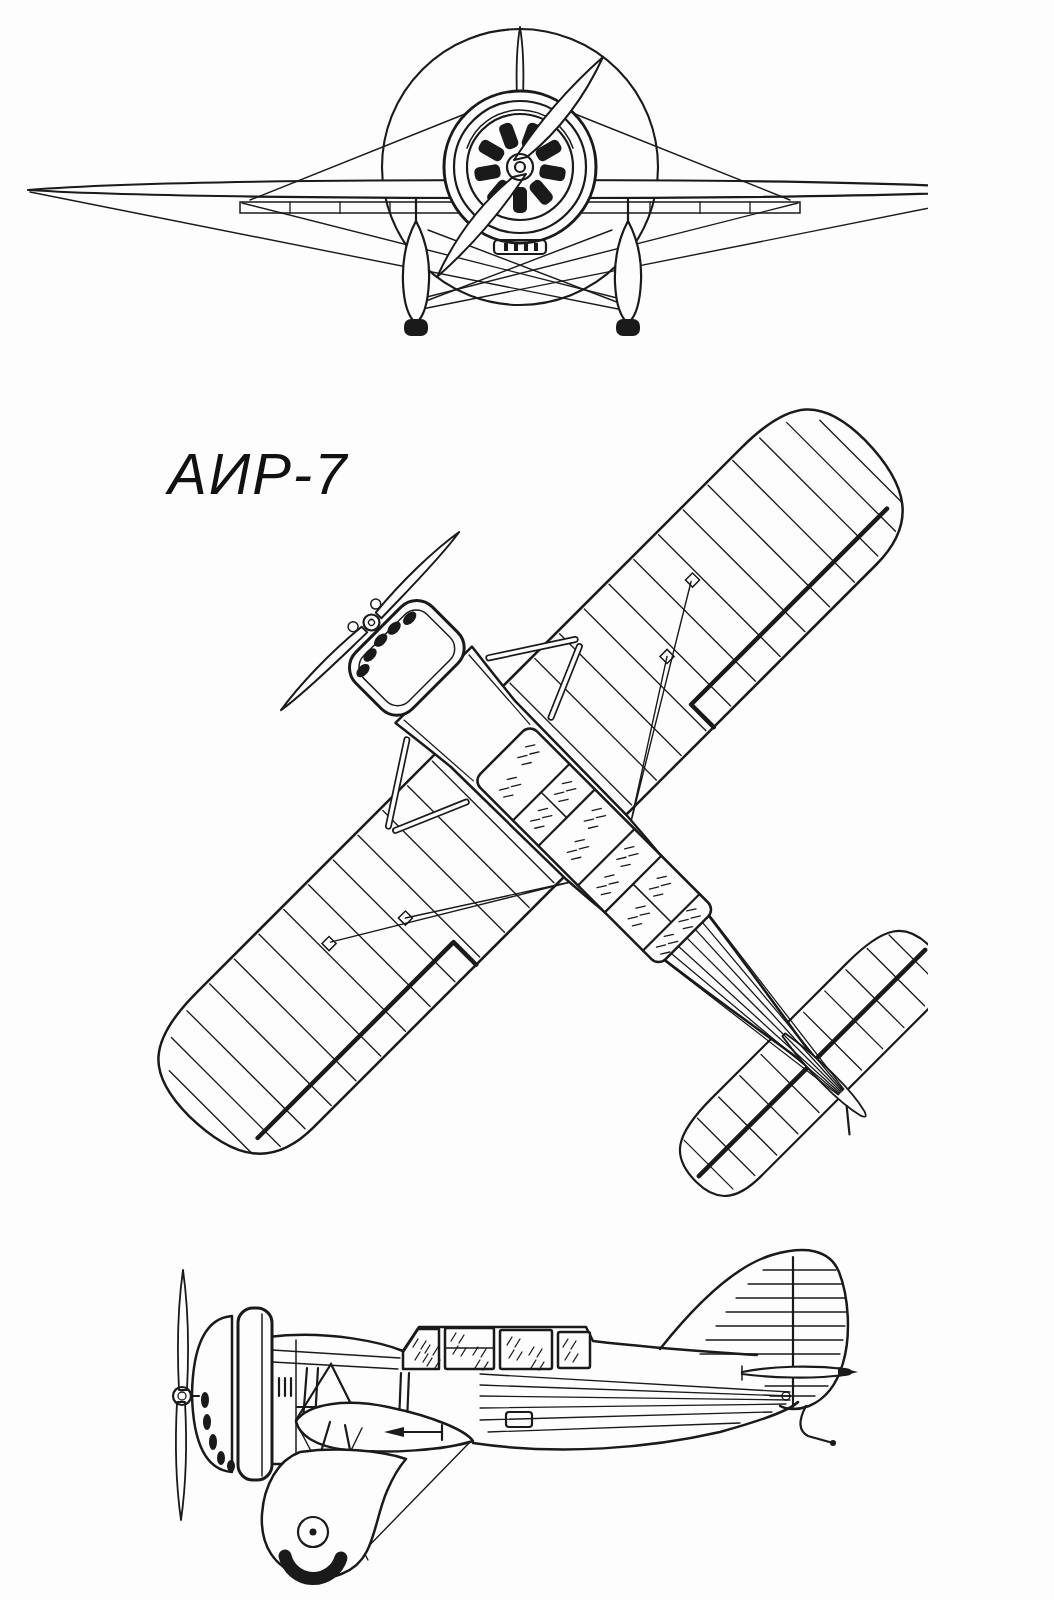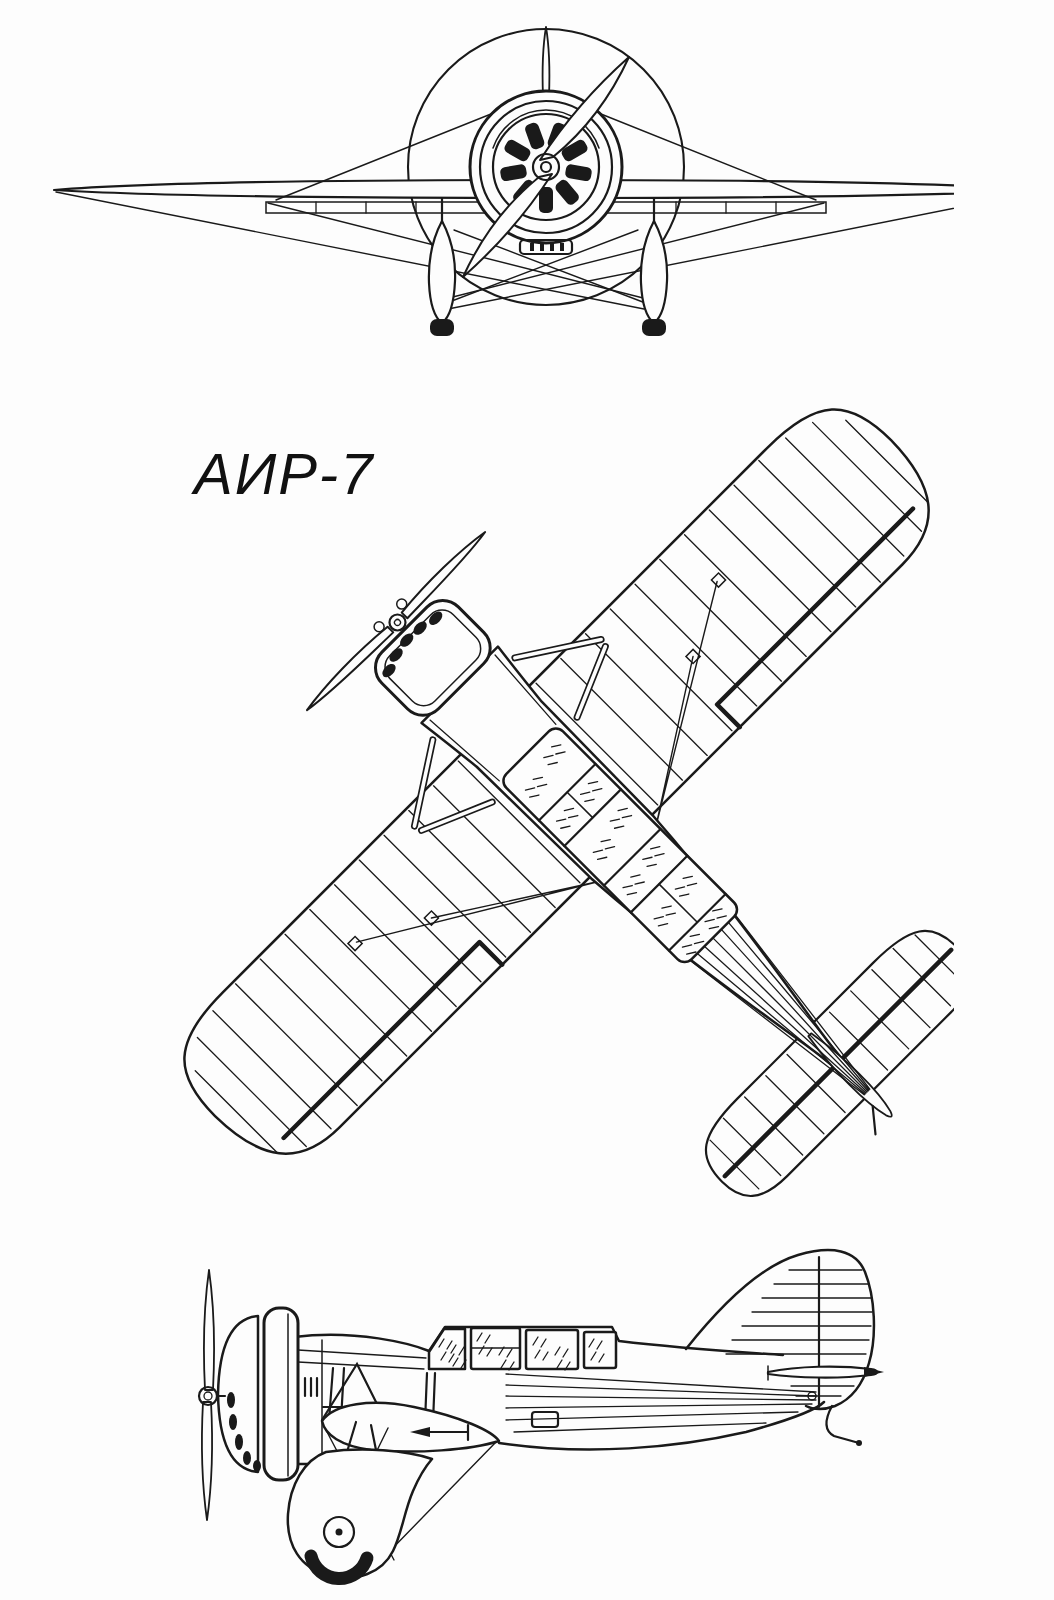--- a/index.html
+++ b/index.html
@@ -1,17 +1,17 @@
 <!DOCTYPE html>
 <html><head>
 <meta charset="utf-8">
 <style>
   html,body{margin:0;padding:0;background:#fdfdfd;}
   .sheet{position:relative;width:928px;height:1600px;background:#fdfdfd;overflow:hidden;
-         font-family:"Liberation Sans",sans-serif;margin-left:26px;}
+         font-family:"Liberation Sans",sans-serif;}
   svg{display:block;}
   
   .o{fill:#fdfdfd;stroke:#1a1a1a;stroke-width:2.5;stroke-linejoin:round;stroke-linecap:round;}
   .o3{fill:#fdfdfd;stroke:#1a1a1a;stroke-width:3;stroke-linejoin:round;}
   .l{fill:none;stroke:#1a1a1a;stroke-width:2.2;stroke-linecap:round;}
   .l15{fill:none;stroke:#1a1a1a;stroke-width:1.5;stroke-linecap:round;}
   .t{fill:none;stroke:#1a1a1a;stroke-width:1.3;stroke-linecap:round;}
   .w{fill:none;stroke:#1a1a1a;stroke-width:1.4;stroke-linecap:round;}
   .h{fill:none;stroke:#1a1a1a;stroke-width:4.5;stroke-linecap:round;stroke-linejoin:round;}
   .k{fill:#1a1a1a;stroke:none;}

